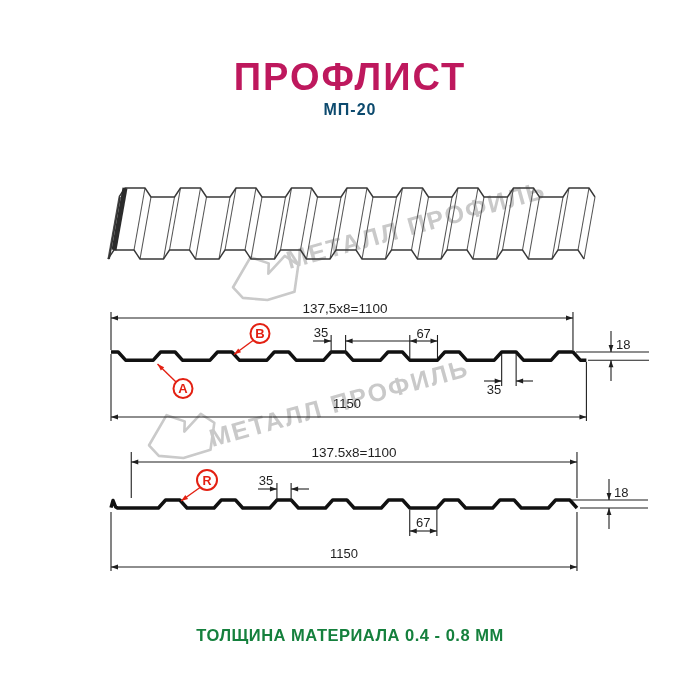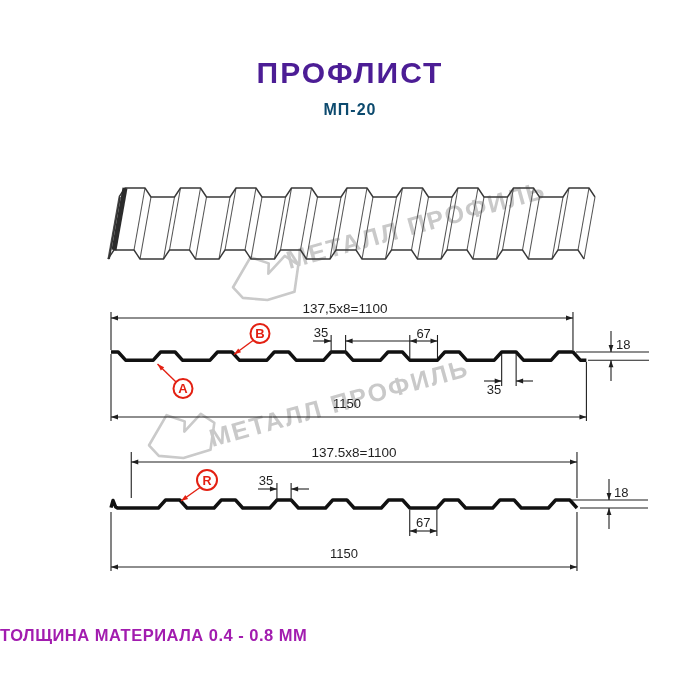--- a/index.html
+++ b/index.html
@@ -1,23 +1,23 @@
 <!DOCTYPE html>
 <html><head>
 <meta charset="utf-8">
 <style>
   html,body{margin:0;padding:0;background:#ffffff;}
   .canvas{position:relative;width:700px;height:700px;background:#ffffff;overflow:hidden;
           font-family:"Liberation Sans",sans-serif;}
   .title{position:absolute;top:56px;left:0;width:100%;text-align:center;
-         font-size:30px;font-weight:bold;letter-spacing:2px;color:#4c1d95;z-index:3;}
+         font-size:38px;font-weight:bold;letter-spacing:2px;color:#be185d;z-index:3;}
   .subtitle{position:absolute;top:101px;left:0;width:100%;text-align:center;
          font-size:16px;font-weight:bold;letter-spacing:1px;color:#0c4a6e;z-index:3;}
-  .caption{position:absolute;top:626px;left:0;width:100%;
-         font-size:16.5px;font-weight:bold;letter-spacing:0.5px;color:#a21caf;z-index:3;}
+  .caption{position:absolute;top:626px;left:0;width:100%;text-align:center;
+         font-size:16.5px;font-weight:bold;letter-spacing:0.5px;color:#15803d;z-index:3;}
   .wm-text{position:absolute;font-weight:bold;font-size:25px;letter-spacing:2px;
          color:#c9c9c9;white-space:nowrap;height:24px;line-height:24px;
          transform-origin:0 100%;transform:rotate(-15.5deg);z-index:1;}
   .wm-logo{position:absolute;z-index:1;transform:rotate(-9deg);}
   #fig{position:absolute;left:0;top:0;z-index:2;}
 </style>
 </head>
 <body>
 
 <div class="canvas">

